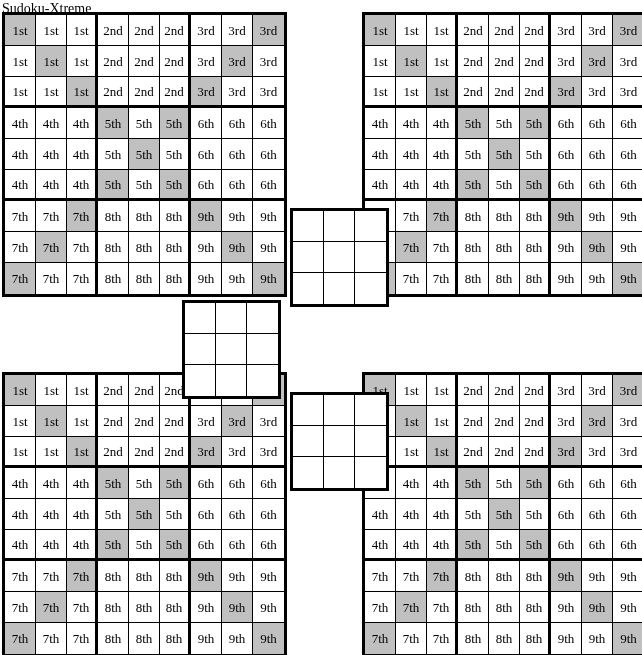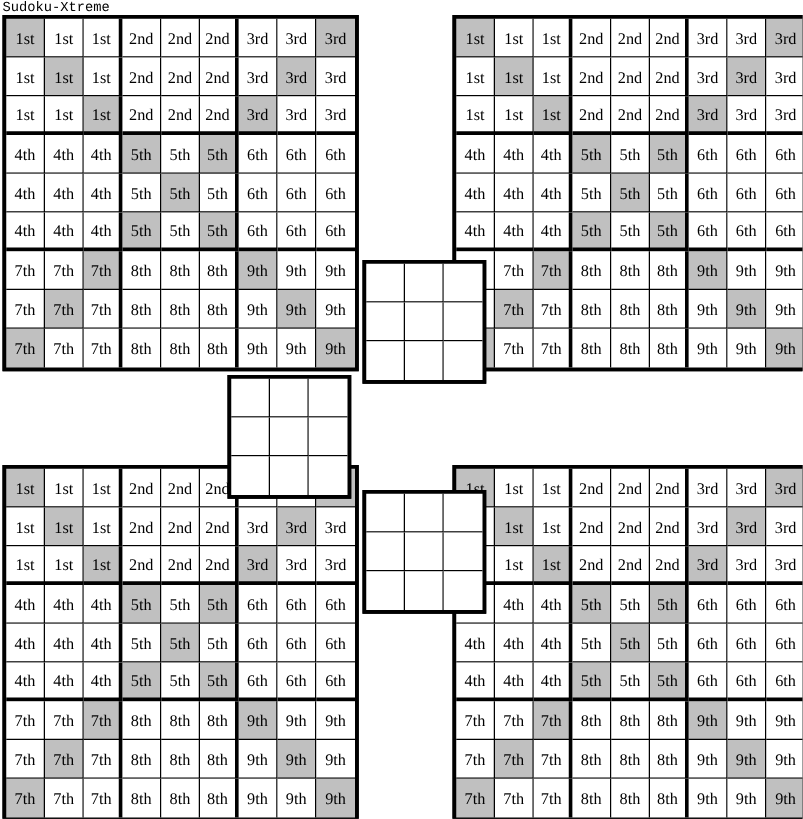--- a/index.html
+++ b/index.html
@@ -11,22 +11,22 @@
     width: 642px;
     height: 655px;
     font-family: "Liberation Serif", serif;
     position: relative;
     overflow: hidden;
   }
   #title {
     position: absolute;
     left: 2px;
     top: 1px;
-    font-size: 11px;
-    font-family: Liberation Mono, monospace;
+    font-size: 14px;
+    font-family: Liberation Serif, serif;
     color: #000;
     white-space: nowrap;
   }
   .grid {
     position: absolute;
     display: grid;
     grid-template-columns: repeat(9, 31px);
     grid-template-rows: repeat(9, 31px);
     background: #000;
     box-sizing: content-box;

